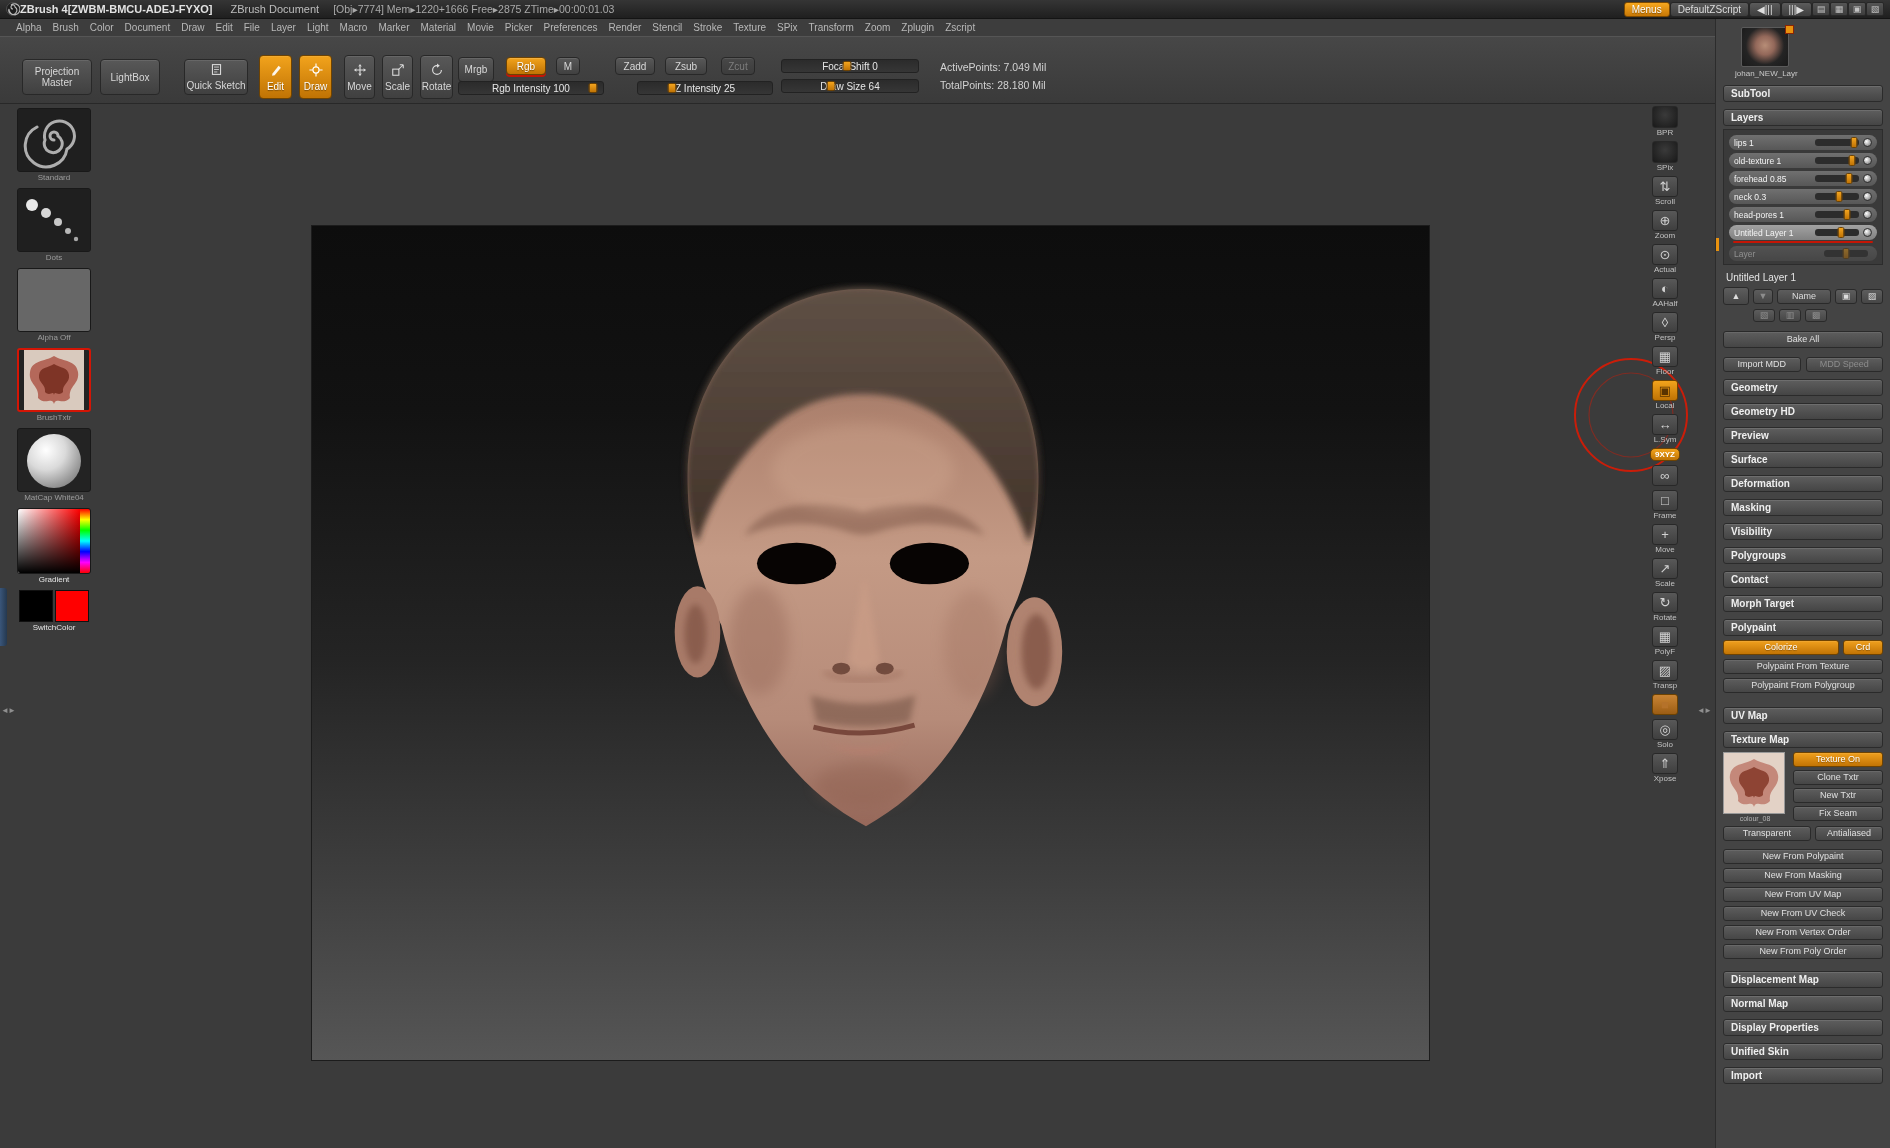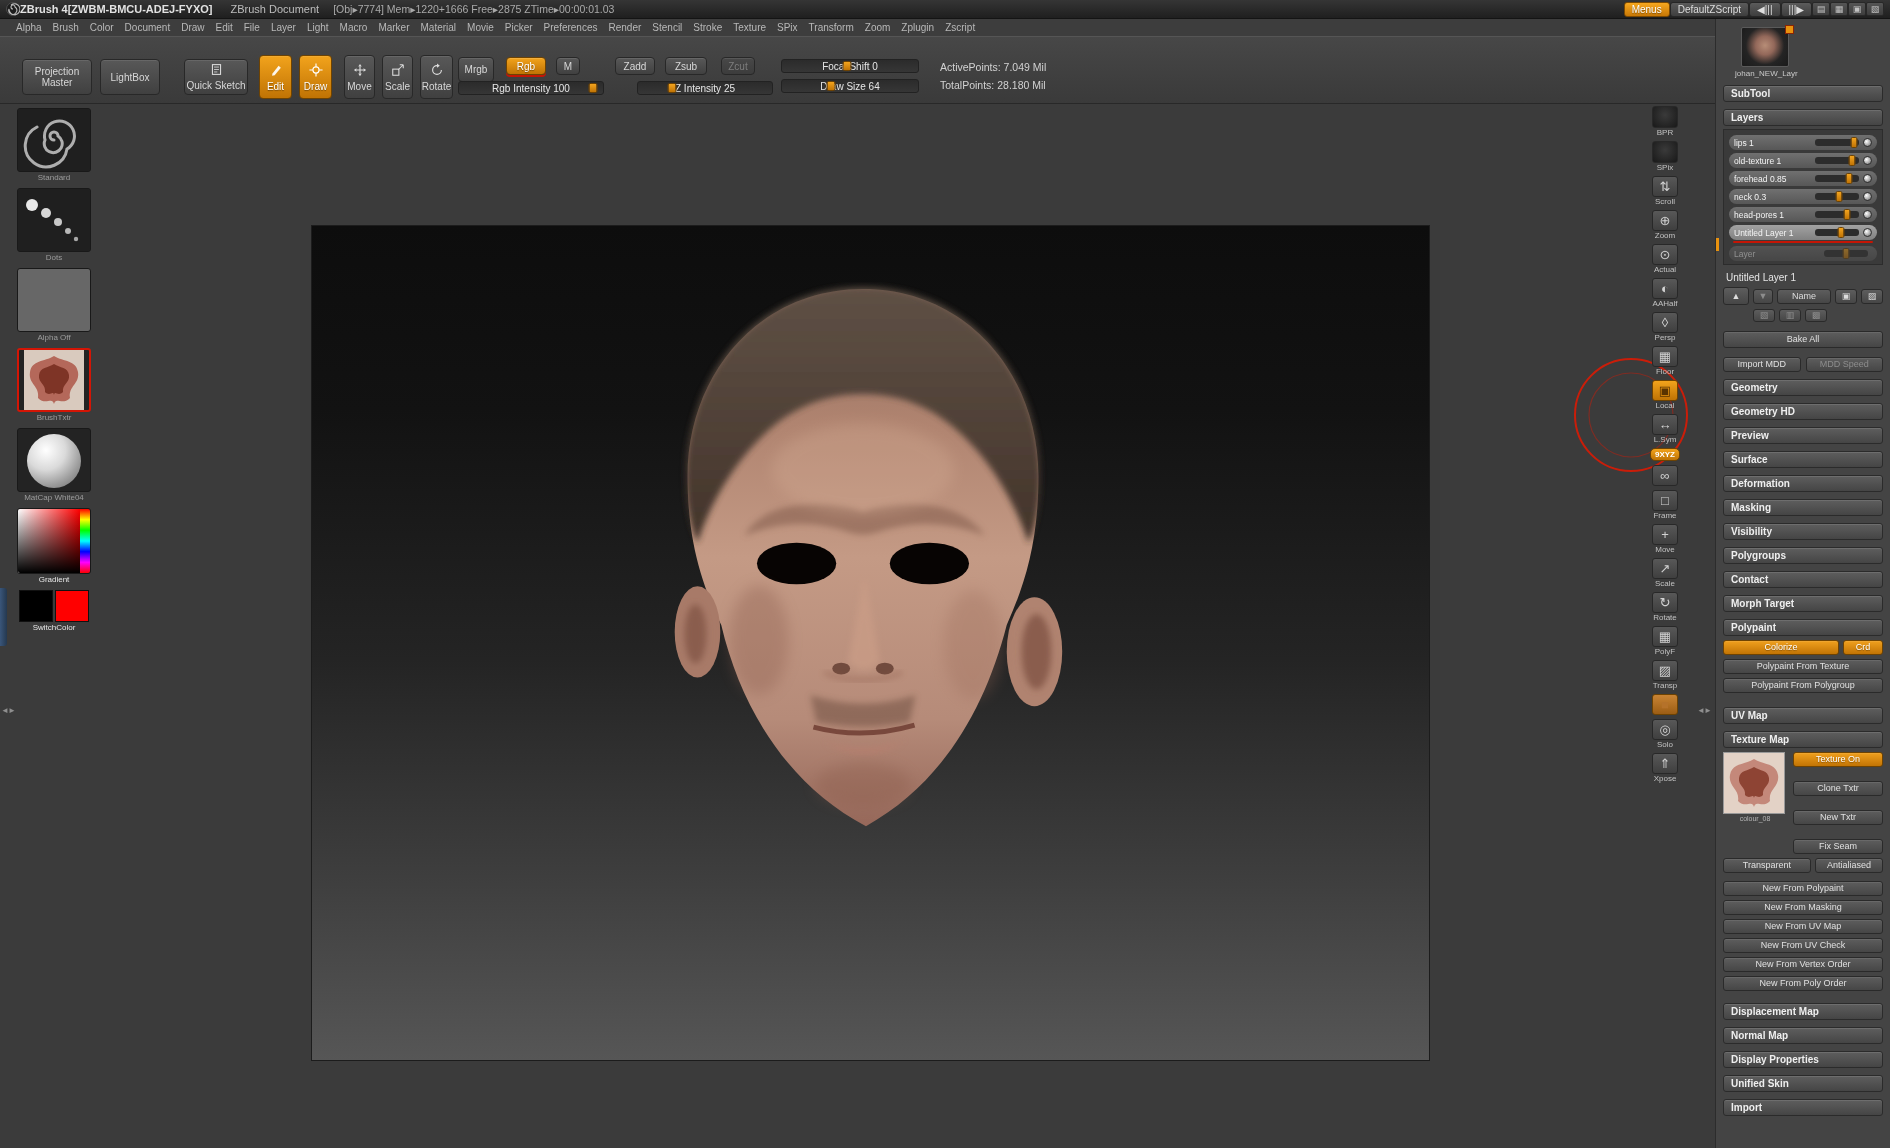--- a/index.html
+++ b/index.html
@@ -118,21 +118,21 @@
   .row2sp{width:26px;height:1px;}
   .mdd-row{display:flex;gap:5px;}
   .mdd-row .pbtn{flex:1;}
   .cz-row{display:flex;gap:4px;}
   .cz-row .pbtn:first-child{flex:1;}
   .cz-row .pbtn:last-child{width:40px;}
   .tex-grid{display:flex;gap:6px;margin-top:4px;}
   .tex-left{width:64px;}
   .tex-thumb{width:62px;height:62px;border:1px solid #999;background:#e8d8ce;overflow:hidden;}
   .tex-label{font-size:7px;color:#b5b5b5;text-align:center;margin-top:1px;}
-  .tex-col{flex:1;display:flex;flex-direction:column;gap:14px;}
+  .tex-col{flex:1;display:flex;flex-direction:column;gap:3px;}
   .tex-col .pbtn{margin-top:0;}
   .ta-row{display:flex;gap:4px;}
   .ta-row .pbtn:first-child{flex:1.3;}
   .ta-row .pbtn:last-child{flex:1;}
 
   
   .blue-tab{position:absolute;left:0;top:588px;width:7px;height:58px;z-index:8;
     background:linear-gradient(90deg,#3a567a,#24384f);border-radius:0 3px 3px 0;}
   .divider-handle{position:absolute;font-size:8px;color:#8f8f8f;z-index:9;letter-spacing:-1px;}
 </style>

